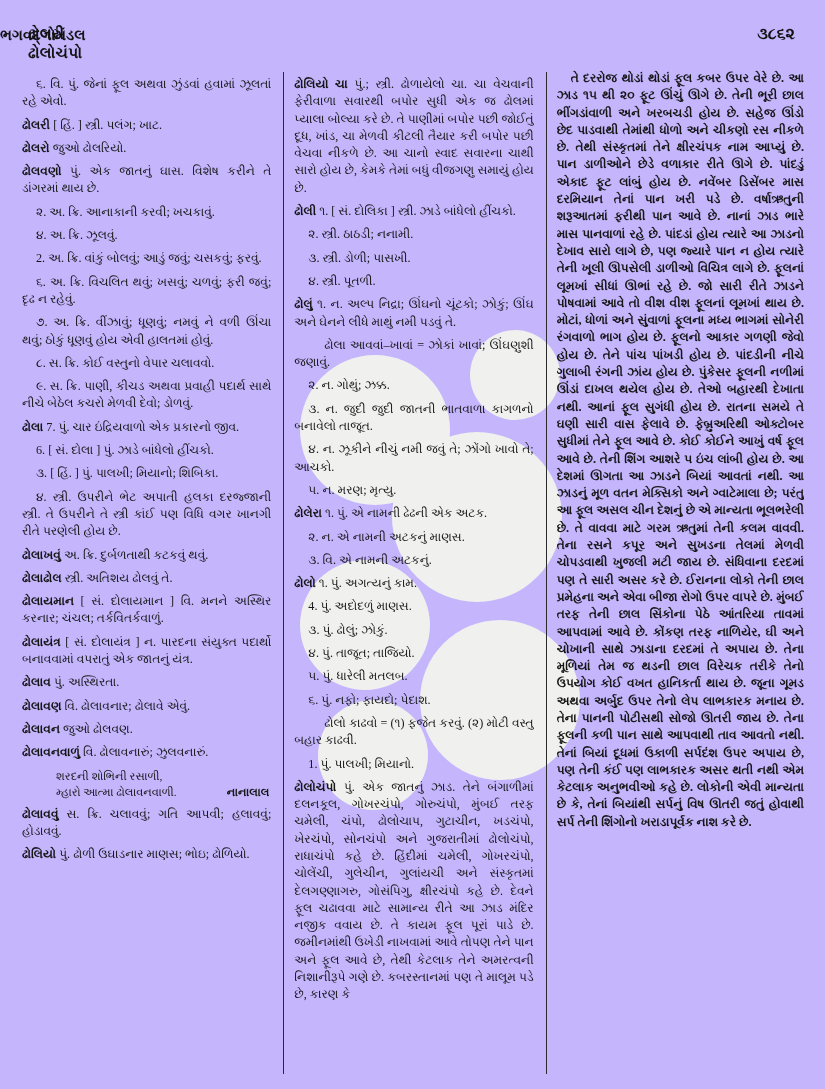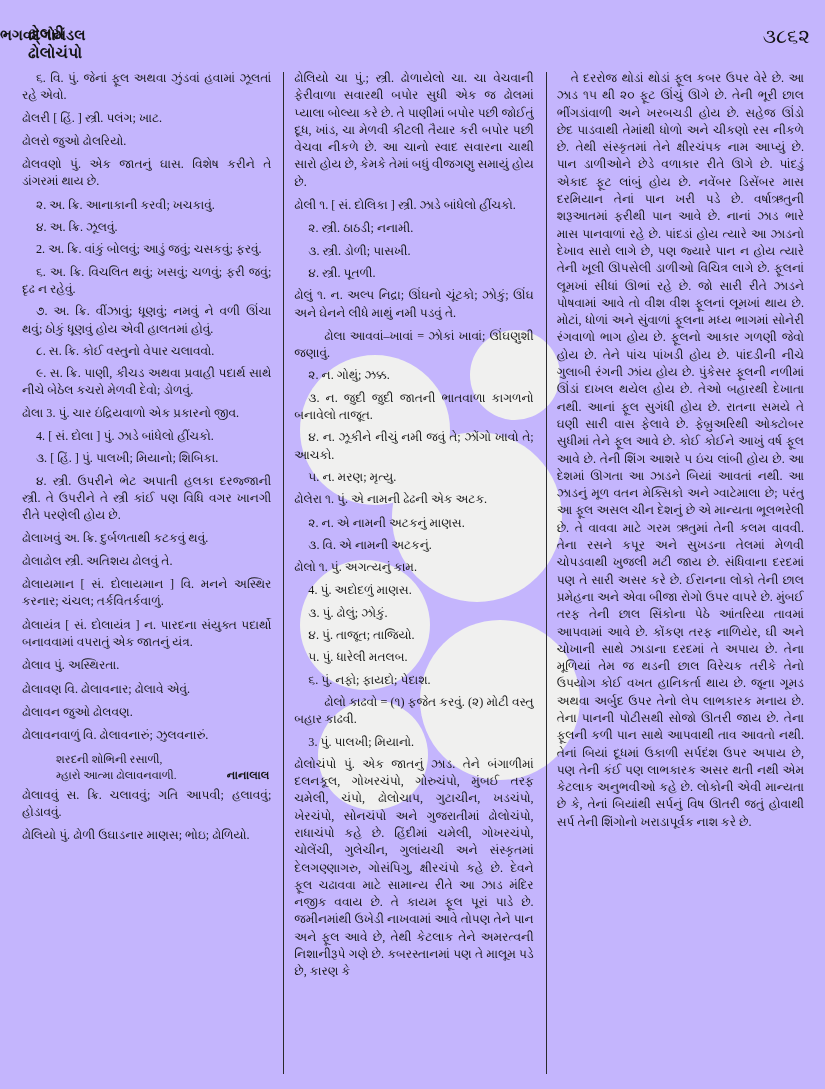--- a/index.html
+++ b/index.html
@@ -58,24 +58,24 @@
     position: absolute;
     left: 0; right: 0;
     top: 27px;
     text-align: left;
     font-weight: bold;
     font-size: 15px;
     color: #131313;
   }
   .hdr-right {
     position: absolute;
-    right: 15px;
+    right: 30px;
     top: 25px;
-    font-weight: normal;
-    font-size: 20px;
+    font-weight: bold;
+    font-size: 16px;
     color: #131313;
   }
 
   
   .columns {
     position: absolute;
     left: 22px;
     top: 70px;
     width: 782px;
     height: 1010px;
@@ -86,47 +86,47 @@
     position: relative;
     box-sizing: border-box;
     font-size: 12.2px;
     line-height: 17.3px;
     color: #161616;
     text-align: justify;
     overflow: hidden;
   }
   .col-1 { width: 262px; padding-right: 12px; }
   .col-2 { width: 262px; padding-left: 10px; padding-right: 12px; }
-  .col-3 { width: 258px; padding-left: 10px; }
+  .col-3 { width: 258px; padding-left: 10px; font-weight: bold; }
 
   .rule {
     width: 1px;
     background: #2a2a2a;
     margin: 2px 0 6px 0;
     flex: 0 0 1px;
   }
 
   .entry {
-    margin: 0 0 6px 0;
+    margin: 6px 0 6px 0;
     text-indent: 14px;
   }
   .entry.hang {
     text-indent: 0;
     padding-left: 0;
   }
   .entry.sub {
     text-indent: 14px;
     margin-bottom: 5px;
   }
   .entry.deep {
     text-indent: 30px;
     margin-bottom: 5px;
   }
   .hw {
-    font-weight: normal;
+    font-weight: bold;
   }
 
   .quote {
     margin: 4px 0 4px 0;
     text-indent: 0;
     padding-left: 34px;
     font-size: 11.4px;
     line-height: 16px;
   }
   .quote .attrib {
@@ -168,22 +168,22 @@
           <div class="entry hang"><span class="hw">ઢોલરી</span><span> [ હિં. ] સ્ત્રી. પલંગ; ખાટ.</span></div>
           <div class="entry hang"><span class="hw">ઢોલરો</span><span> જુઓ ઢોલરિયો.</span></div>
           <div class="entry hang"><span class="hw">ઢોલવણો</span><span> પું. એક જાતનું ઘાસ. વિશેષ કરીને તે ડાંગરમાં થાય છે.</span></div>
           <div class="entry sub"><span>૨. અ. ક્રિ. આનાકાની કરવી; ખચકાવું.</span></div>
           <div class="entry sub"><span>૪. અ. ક્રિ. ઝૂલવું.</span></div>
           <div class="entry sub"><span>2. અ. ક્રિ. વાંકું બોલવું; આડું જવું; ચસકવું; ફરવું.</span></div>
           <div class="entry sub"><span>૬. અ. ક્રિ. વિચલિત થવું; ખસવું; ચળવું; ફરી જવું; દૃઢ ન રહેવું.</span></div>
           <div class="entry sub"><span>૭. અ. ક્રિ. વીંઝાવું; ધૂણવું; નમવું ને વળી ઊંચા થવું; ઠોકું ધૂણવું હોય એવી હાલતમાં હોવું.</span></div>
           <div class="entry sub"><span>૮. સ. ક્રિ. કોઈ વસ્તુનો વેપાર ચલાવવો.</span></div>
           <div class="entry sub"><span>૯. સ. ક્રિ. પાણી, કીચડ અથવા પ્રવાહી પદાર્થ સાથે નીચે બેઠેલ કચરો મેળવી દેવો; ડોળવું.</span></div>
-          <div class="entry hang"><span class="hw">ઢોલા</span><span> 3. પું. ચાર ઇંદ્રિયવાળો એક પ્રકારનો જીવ.</span></div>
-          <div class="entry sub"><span>4. [ સં. દોલા ] પું. ઝાડે બાંધેલો હીંચકો.</span></div>
+          <div class="entry hang"><span class="hw">ઢોલા</span><span> 7. પું. ચાર ઇંદ્રિયવાળો એક પ્રકારનો જીવ.</span></div>
+          <div class="entry sub"><span>6. [ સં. દોલા ] પું. ઝાડે બાંધેલો હીંચકો.</span></div>
           <div class="entry sub"><span>૩. [ હિં. ] પું. પાલખી; મિયાનો; શિબિકા.</span></div>
           <div class="entry sub"><span>૪. સ્ત્રી. ઉપરીને ભેટ અપાતી હલકા દરજ્જાની સ્ત્રી. તે ઉપરીને તે સ્ત્રી કાંઈ પણ વિધિ વગર ખાનગી રીતે પરણેલી હોય છે.</span></div>
           <div class="entry hang"><span class="hw">ઢોલાખવું</span><span> અ. ક્રિ. દુર્બળતાથી કટકવું થવું.</span></div>
           <div class="entry hang"><span class="hw">ઢોલાઢોલ</span><span> સ્ત્રી. અતિશય ઢોલવું તે.</span></div>
           <div class="entry hang"><span class="hw">ઢોલાયમાન</span><span> [ સં. દોલાયમાન ] વિ. મનને અસ્થિર કરનાર; ચંચલ; તર્કવિતર્કવાળું.</span></div>
           <div class="entry hang"><span class="hw">ઢોલાયંત્ર</span><span> [ સં. દોલાયંત્ર ] ન. પારદના સંયુક્ત પદાર્થો બનાવવામાં વપરાતું એક જાતનું યંત્ર.</span></div>
           <div class="entry hang"><span class="hw">ઢોલાવ</span><span> પું. અસ્થિરતા.</span></div>
           <div class="entry hang"><span class="hw">ઢોલાવણ</span><span> વિ. ઢોલાવનાર; ઢોલાવે એવું.</span></div>
           <div class="entry hang"><span class="hw">ઢોલાવન</span><span> જુઓ ઢોલવણ.</span></div>
           <div class="entry hang"><span class="hw">ઢોલાવનવાળું</span><span> વિ. ઢોલાવનારું; ઝુલવનારું.</span></div>
@@ -219,21 +219,21 @@
           <div class="entry hang"><span class="hw">ઢોલેરા</span><span> ૧. પું. એ નામની ઢેઢની એક અટક.</span></div>
           <div class="entry sub"><span>૨. ન. એ નામની અટકનું માણસ.</span></div>
           <div class="entry sub"><span>૩. વિ. એ નામની અટકનું.</span></div>
           <div class="entry hang"><span class="hw">ઢોલો</span><span> ૧. પું. અગત્યનું કામ.</span></div>
           <div class="entry sub"><span>4. પું. અદોદળું માણસ.</span></div>
           <div class="entry sub"><span>૩. પું. ઢોલું; ઝોકું.</span></div>
           <div class="entry sub"><span>૪. પું. તાજૂત; તાજિયો.</span></div>
           <div class="entry sub"><span>૫. પું. ધારેલી મતલબ.</span></div>
           <div class="entry sub"><span>૬. પું. નફો; ફાયદો; પેદાશ.</span></div>
           <div class="entry deep"><span>ઢોલો કાઢવો = (૧) ફજેત કરવું. (૨) મોટી વસ્તુ બહાર કાઢવી.</span></div>
-          <div class="entry sub"><span>3. પું. પાલખી; મિયાનો.</span></div>
+          <div class="entry sub"><span>1. પું. પાલખી; મિયાનો.</span></div>
           <div class="entry hang"><span class="hw">ઢોલોચંપો</span><span> પું. એક જાતનું ઝાડ. તેને બંગાળીમાં દલનકૂલ, ગોખરચંપો, ગોરુચંપો, મુંબઈ તરફ ચમેલી, ચંપો, ઢોલોચાપ, ગુટાચીન, ખડચંપો, ખેરચંપો, સોનચંપો અને ગુજરાતીમાં ઢોલોચંપો, રાધાચંપો કહે છે. હિંદીમાં ચમેલી, ગોખરચંપો, ચોલેંચી, ગુલેચીન, ગુલાંયચી અને સંસ્કૃતમાં દેલગણ્ણાગરુ, ગોસંપિગુ, ક્ષીરચંપો કહે છે. દેવને ફૂલ ચઢાવવા માટે સામાન્ય રીતે આ ઝાડ મંદિર નજીક વવાય છે. તે કાયમ ફૂલ પૂરાં પાડે છે. જમીનમાંથી ઉખેડી નાખવામાં આવે તોપણ તેને પાન અને ફૂલ આવે છે, તેથી કેટલાક તેને અમરત્વની નિશાનીરૂપે ગણે છે. કબરસ્તાનમાં પણ તે માલૂમ પડે છે, કારણ કે</span></div>
         </div>
     </div>
 
     <div class="rule"></div>
 
     <div class="col col-3">
       <div id="c3-body">
           <div class="para">તે દરરોજ થોડાં થોડાં ફૂલ કબર ઉપર વેરે છે. આ ઝાડ ૧૫ થી ૨૦ ફૂટ ઊંચું ઊગે છે. તેની ભૂરી છાલ ભીંગડાંવાળી અને ખરબચડી હોય છે. સહેજ ઊંડો છેદ પાડવાથી તેમાંથી ધોળો અને ચીકણો રસ નીકળે છે. તેથી સંસ્કૃતમાં તેને ક્ષીરચંપક નામ આપ્યું છે. પાન ડાળીઓને છેડે વળાકાર રીતે ઊગે છે. પાંદડું એકાદ ફૂટ લાંબું હોય છે. નવેંબર ડિસેંબર માસ દરમિયાન તેનાં પાન ખરી પડે છે. વર્ષાઋતુની શરૂઆતમાં ફરીથી પાન આવે છે. નાનાં ઝાડ ભારે માસ પાનવાળાં રહે છે. પાંદડાં હોય ત્યારે આ ઝાડનો દેખાવ સારો લાગે છે, પણ જ્યારે પાન ન હોય ત્યારે તેની ખૂલી ઊપસેલી ડાળીઓ વિચિત્ર લાગે છે. ફૂલનાં લૂમખાં સીધાં ઊભાં રહે છે. જો સારી રીતે ઝાડને પોષવામાં આવે તો વીશ વીશ ફૂલનાં લૂમખાં થાય છે. મોટાં, ધોળાં અને સુંવાળાં ફૂલના મધ્ય ભાગમાં સોનેરી રંગવાળો ભાગ હોય છે. ફૂલનો આકાર ગળણી જેવો હોય છે. તેને પાંચ પાંખડી હોય છે. પાંદડીની નીચે ગુલાબી રંગની ઝાંય હોય છે. પુંકેસર ફૂલની નળીમાં ઊંડાં દાખલ થયેલ હોય છે. તેઓ બહારથી દેખાતા નથી. આનાં ફૂલ સુગંધી હોય છે. રાતના સમયે તે ઘણી સારી વાસ ફેલાવે છે. ફેબ્રુઅરિથી ઓક્ટોબર સુધીમાં તેને ફૂલ આવે છે. કોઈ કોઈને આખું વર્ષ ફૂલ આવે છે. તેની શિંગ આશરે ૫ ઇંચ લાંબી હોય છે. આ દેશમાં ઊગતા આ ઝાડને બિયાં આવતાં નથી. આ ઝાડનું મૂળ વતન મેક્સિકો અને ગ્વાટેમાલા છે; પરંતુ આ ફૂલ અસલ ચીન દેશનું છે એ માન્યતા ભૂલભરેલી છે. તે વાવવા માટે ગરમ ઋતુમાં તેની કલમ વાવવી. તેના રસને કપૂર અને સુખડના તેલમાં મેળવી ચોપડવાથી ખુજલી મટી જાય છે. સંધિવાના દરદમાં પણ તે સારી અસર કરે છે. ઈરાનના લોકો તેની છાલ પ્રમેહના અને એવા બીજા રોગો ઉપર વાપરે છે. મુંબઈ તરફ તેની છાલ સિંકોના પેઠે આંતરિયા તાવમાં આપવામાં આવે છે. કોંકણ તરફ નાળિયેર, ઘી અને ચોખાની સાથે ઝાડાના દરદમાં તે અપાય છે. તેના મૂળિયાં તેમ જ થડની છાલ વિરેચક તરીકે તેનો ઉપયોગ કોઈ વખત હાનિકર્તા થાય છે. જૂના ગૂમડ અથવા અર્બુદ ઉપર તેનો લેપ લાભકારક મનાય છે. તેના પાનની પોટીસથી સોજો ઊતરી જાય છે. તેના ફૂલની કળી પાન સાથે આપવાથી તાવ આવતો નથી. તેનાં બિયાં દૂધમાં ઉકાળી સર્પદંશ ઉપર અપાય છે, પણ તેની કંઈ પણ લાભકારક અસર થતી નથી એમ કેટલાક અનુભવીઓ કહે છે. લોકોની એવી માન્યતા છે કે, તેનાં બિયાંથી સર્પનું વિષ ઊતરી જતું હોવાથી સર્પ તેની શિંગોનો ખરાડાપૂર્વક નાશ કરે છે.</div>
         </div>

